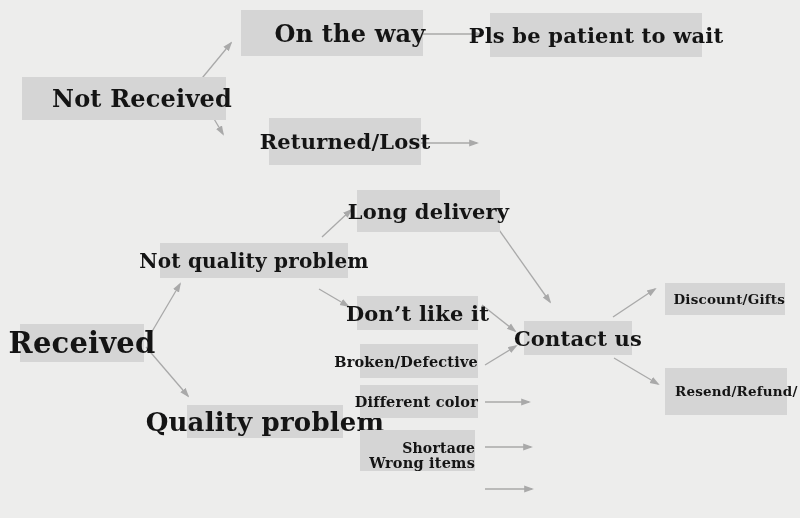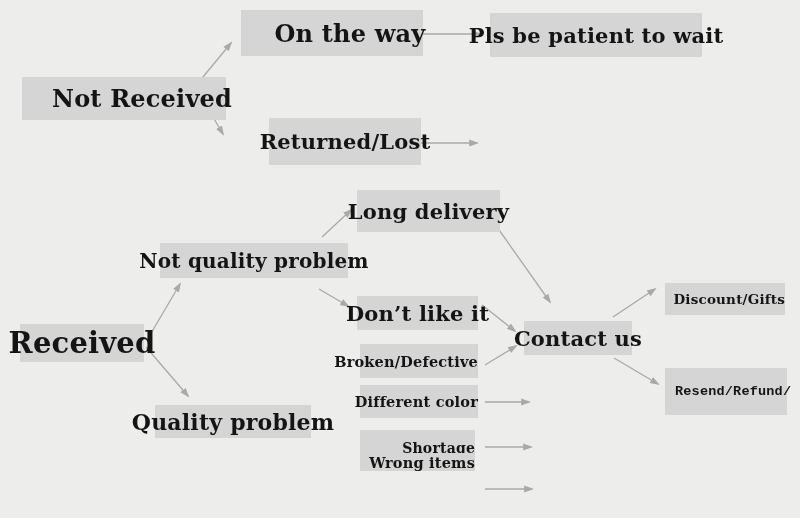--- a/index.html
+++ b/index.html
@@ -25,25 +25,25 @@
     background:var(--node-fill,#d5d5d5);
     color:var(--text,#141414);
     font-weight:bold;
     display:flex;align-items:center;justify-content:center;
     white-space:nowrap;
     letter-spacing:0.2px;
   }
   .node.left{justify-content:flex-end;padding-left:9px;box-sizing:border-box;}
   .node.two-line{
     flex-direction:column;align-items:flex-start;justify-content:center;
-    padding-left:10px;box-sizing:border-box;line-height:1.75;font-family:Liberation Mono, monospace;
+    padding-left:10px;box-sizing:border-box;line-height:1.75;
   }
   .fs29{font-size:29px;}
   .fs24{font-size:24px;padding-left:36px;}
-  .fs22{font-size:22px;}
+  .fs22{font-size:26px;margin-left:32px;}
   .fs21{font-size:21px;}
   .fs20{font-size:20px;}
   .fs15{font-size:14.5px;}
   .fs14{font-size:14px;}
   .fs13{font-size:13.5px;}
 </style>
 </head>
 <body>
 
 <div id="canvas">

